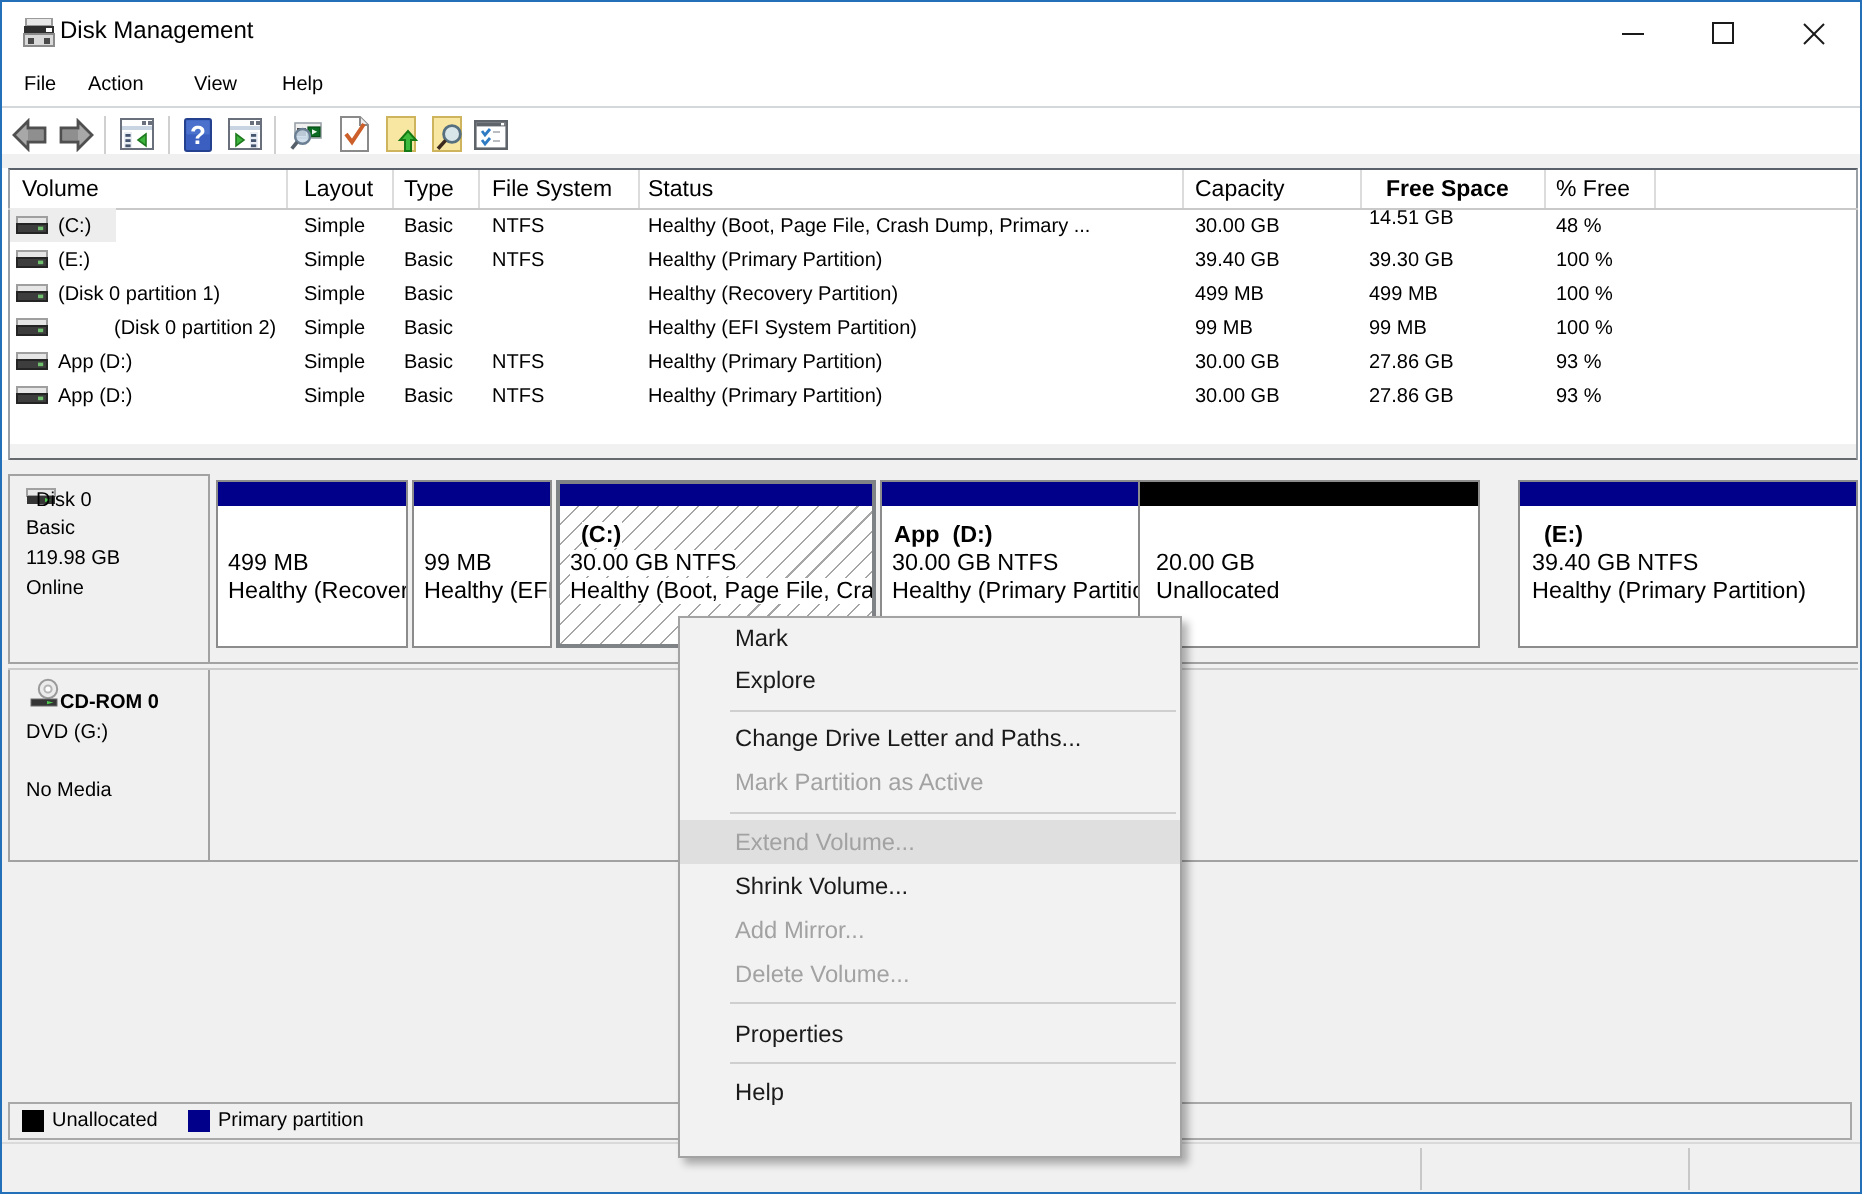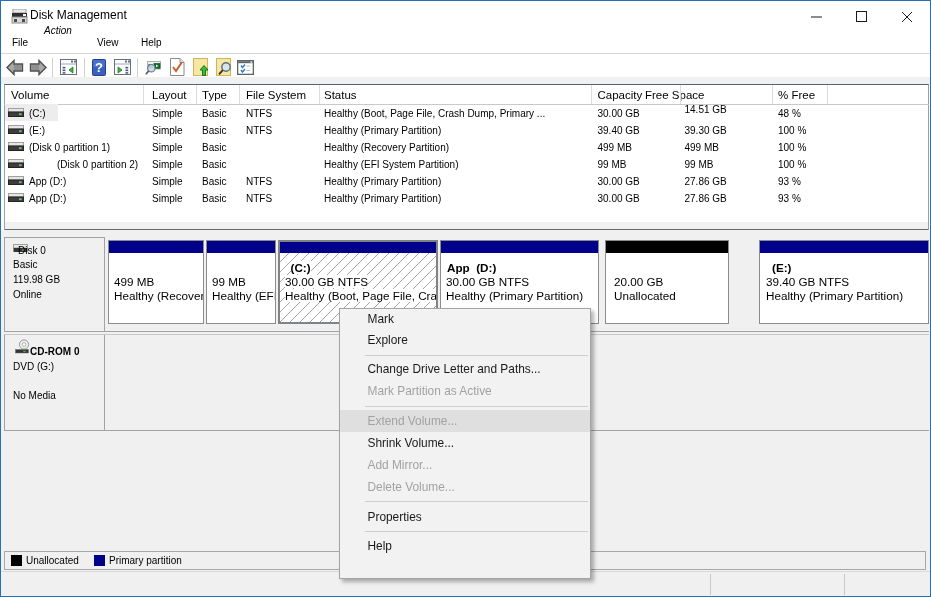--- a/index.html
+++ b/index.html
@@ -38,21 +38,21 @@
 </svg>
 <div class="t" style="left:29px;top:6px;font-size:12px;">Disk Management</div>
 <svg class="abs" style="left:805px;top:5px" width="120" height="22" viewBox="0 0 120 22">
   <line x1="5" y1="11" x2="16" y2="11" stroke="#1a1a1a" stroke-width="1"></line>
   <rect x="50.5" y="5.5" width="10" height="10" fill="none" stroke="#1a1a1a" stroke-width="1"></rect>
   <line x1="96" y1="6" x2="106" y2="16" stroke="#1a1a1a" stroke-width="1"></line>
   <line x1="106" y1="6" x2="96" y2="16" stroke="#1a1a1a" stroke-width="1"></line>
 </svg>
 
 <div class="t" style="left:11px;top:33px;">File</div>
-<div class="t" style="left:43px;top:21px;font-style:italic;">Action</div>
+<div class="t" style="left:43px;top:33px;">Action</div>
 <div class="t" style="left:96px;top:33px;">View</div>
 <div class="t" style="left:140px;top:33px;">Help</div>
 
 <div class="abs" style="left:0;top:52px;width:929px;height:1px;background:#d5d8da"></div>
 <div id="toolbar">
 
 <svg class="abs" style="left:5px;top:58px" width="18" height="17" viewBox="0 0 18 17">
  <path d="M1 8.5 L8 1.5 L8 5 L16.5 5 L16.5 12 L8 12 L8 15.5 Z" fill="#a8a8a8" stroke="#4f4f4f" stroke-width="1.4"></path>
  <path d="M8 6 L15.5 6 L15.5 11 L8 11 Z" fill="#8f8f8f"></path>
 </svg>
@@ -138,21 +138,21 @@
 
 <div class="abs" style="left:3px;top:83px;width:925px;height:147px;background:#fff;border:1px solid #9aa0a6;border-top:1px solid #5a616b;border-bottom:2px solid #66696d;"></div>
 <div class="abs" style="left:4px;top:221px;width:923px;height:7px;background:#f1f1f1"></div>
 <div class="abs" style="left:3px;top:103px;width:925px;height:1px;background:#c9c9c9"></div>
 <div class="hdr" style="left:10px;top:84px;">Volume</div>
 <div class="hdr" style="left:151px;top:84px;">Layout</div>
 <div class="hdr" style="left:201px;top:84px;">Type</div>
 <div class="hdr" style="left:245px;top:84px;">File System</div>
 <div class="hdr" style="left:323px;top:84px;">Status</div>
 <div class="hdr" style="left:596.5px;top:84px;">Capacity</div>
-<div class="hdr" style="left:644px;top:84px;">Free Space</div>
+<div class="hdr" style="left:692px;top:84px;font-weight:bold;">Free Space</div>
 <div class="hdr" style="left:777px;top:84px;">% Free</div>
 <div class="hsep" style="left:142px"></div>
 <div class="hsep" style="left:195px"></div>
 <div class="hsep" style="left:238px"></div>
 <div class="hsep" style="left:318px"></div>
 <div class="hsep" style="left:590px"></div>
 <div class="hsep" style="left:679px"></div>
 <div class="hsep" style="left:771px"></div>
 <div class="hsep" style="left:826px"></div>
 <div class="abs" style="left:4px;top:103px;width:53px;height:17px;background:#ededed"></div>
@@ -271,21 +271,21 @@
   <div class="pl" style="left:5px;top:47px;"><span>Healthy (Boot, Page File, Cra</span></div>
 </div>
 
 <div class="part" style="left:439px;width:159px;">
   <div class="pband"></div>
   <div class="pl" style="left:6px;top:19.5px;font-weight:bold">App&nbsp; (D:)</div>
   <div class="pl" style="left:5px;top:33.5px;">30.00 GB NTFS</div>
   <div class="pl" style="left:5px;top:47.5px;">Healthy (Primary Partition)</div>
 </div>
 
-<div class="part" style="left:604px;width:124px;">
+<div class="part" style="left:568px;width:171px;">
   <div class="pband" style="background:#000"></div>
   <div class="pl" style="left:8px;top:33.5px;">20.00 GB</div>
   <div class="pl" style="left:8px;top:47.5px;">Unallocated</div>
 </div>
 
 <div class="part" style="left:758px;width:170px;">
   <div class="pband"></div>
   <div class="pl" style="left:12px;top:19.5px;font-weight:bold">(E:)</div>
   <div class="pl" style="left:6px;top:33.5px;">39.40 GB NTFS</div>
   <div class="pl" style="left:6px;top:47.5px;">Healthy (Primary Partition)</div>

